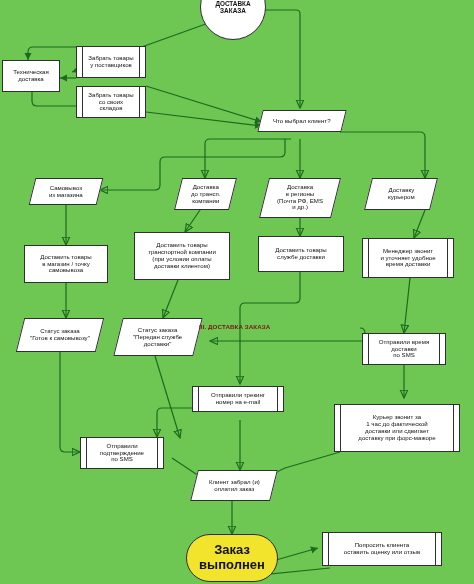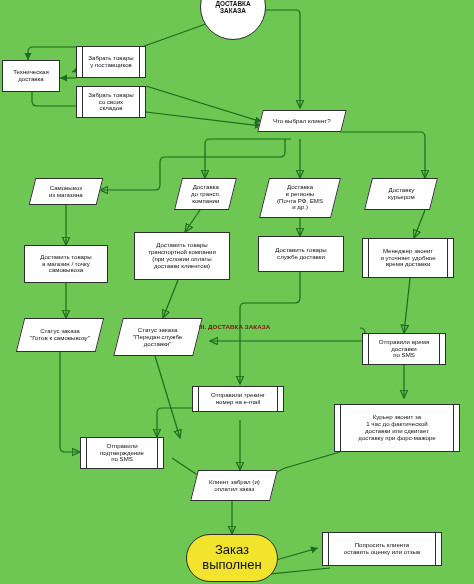--- a/index.html
+++ b/index.html
@@ -55,21 +55,21 @@
     border:1px solid #2f2f2f;
     border-radius:50%;
     background:#ffffff;
     font-size:6.4px;
     font-weight:bold;
   }
   .term.yellow{
     background:#f2e32c;
     border-radius:26px;
     font-size:13px;
-    font-weight:normal;
+    font-weight:bold;
     color:#111;
   }
 
   .section-label{
     position:absolute;
     font-size:6.2px;
     font-weight:bold;
     color:#7d1416;
     white-space:nowrap;
     letter-spacing:.1px;

